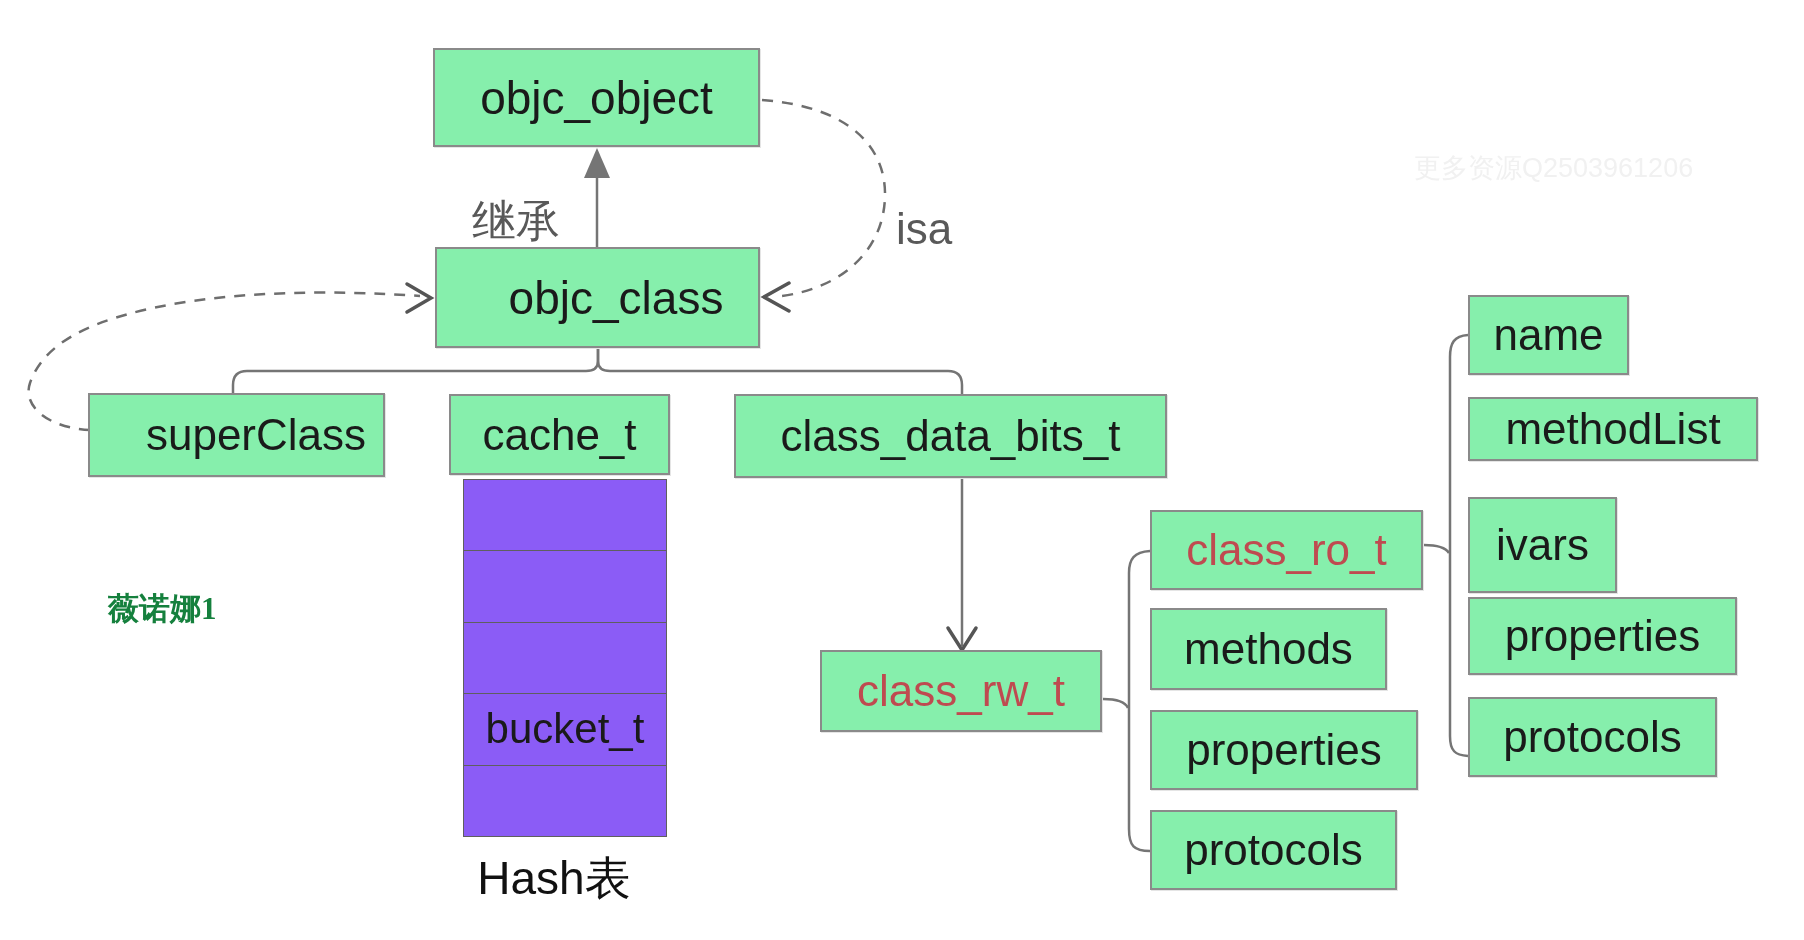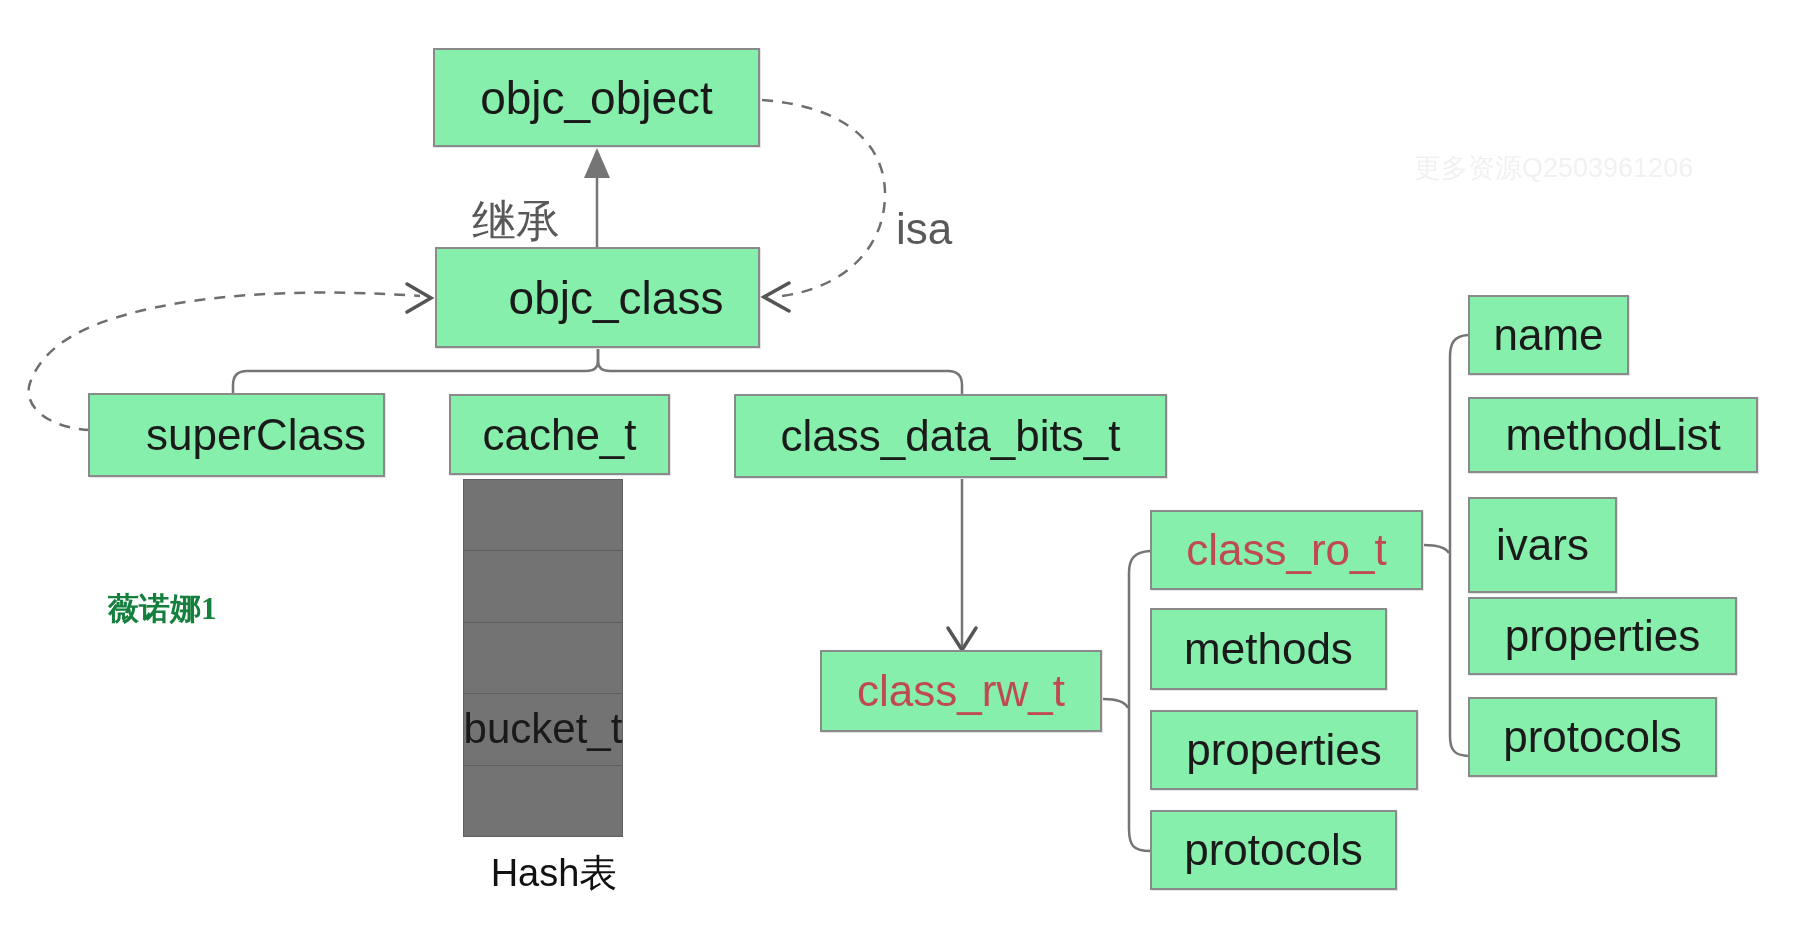--- a/index.html
+++ b/index.html
@@ -26,32 +26,32 @@
   .node.red{color:#bf4a50;}
   svg.wires{position:absolute;left:0;top:0;width:1804px;height:940px;}
   .wire{stroke:#757575;stroke-width:2.5;fill:none;}
   .wire.dashed{stroke-dasharray:11 9;stroke-width:2.5;stroke:#6e6e6e;}
   .arrow-open{stroke:#555555;stroke-width:3.5;fill:none;stroke-linecap:round;}
   .arrow-solid{fill:#757575;stroke:none;}
   .edge-label{
     position:absolute;color:#595959;font-size:44px;white-space:nowrap;
   }
   .cache-table{
-    position:absolute;left:463px;top:479px;width:160px;height:358px;
-    border:1.5px solid #5f5f5f;box-sizing:border-box;background:#737373;
+    position:absolute;left:463px;top:479px;width:204px;height:358px;
+    border:1.5px solid #5f5f5f;box-sizing:border-box;background:#8b5cf6;
     display:flex;flex-direction:column;
   }
   .cache-row{
     flex:1;border-bottom:1.5px solid #5f5f5f;
     display:flex;align-items:center;justify-content:center;
     font-size:42px;color:#1a1a1a;white-space:nowrap;
   }
   .cache-row:last-child{border-bottom:none;}
   .caption{
-    position:absolute;color:#111111;font-size:38px;white-space:nowrap;
+    position:absolute;color:#111111;font-size:46px;white-space:nowrap;
     text-align:center;
   }
   .watermark-tr{
     position:absolute;left:1414px;top:150px;
     font-size:27px;color:#f1f1f1;white-space:nowrap;
   }
   .watermark-l{
     position:absolute;left:108px;top:588px;
     font-family:"Liberation Serif","DejaVu Serif",serif;font-weight:bold;
     font-size:31px;color:#15803d;white-space:nowrap;
@@ -110,21 +110,21 @@
   <div class="node red" style="left:1150px;top:510px;width:273px;height:80px;">class_ro_t</div>
 
   <div class="node" style="left:1150px;top:608px;width:237px;height:82px;">methods</div>
 
   <div class="node" style="left:1150px;top:710px;width:268px;height:80px;">properties</div>
 
   <div class="node" style="left:1150px;top:810px;width:247px;height:80px;">protocols</div>
 
   <div class="node" style="left:1468px;top:295px;width:161px;height:80px;">name</div>
 
-  <div class="node" style="left:1468px;top:397px;width:290px;height:76px;">methodList</div>
+  <div class="node" style="left:1468px;top:397px;width:290px;height:64px;">methodList</div>
 
   <div class="node" style="left:1468px;top:497px;width:149px;height:96px;">ivars</div>
 
   <div class="node" style="left:1468px;top:597px;width:269px;height:78px;">properties</div>
 
   <div class="node" style="left:1468px;top:697px;width:249px;height:80px;">protocols</div>
 
   <div class="edge-label" style="left:472px;top:192px;">继承</div>
 
   <div class="edge-label" style="left:896px;top:163px;margin-top:41px;">isa</div>

